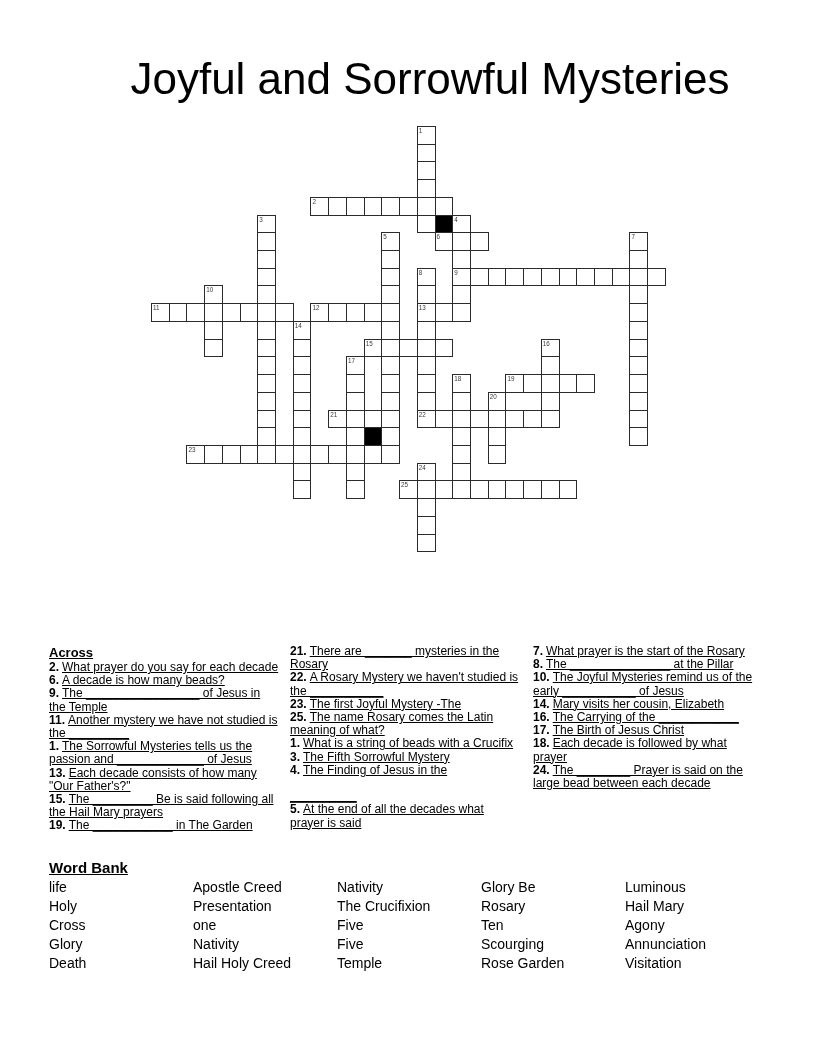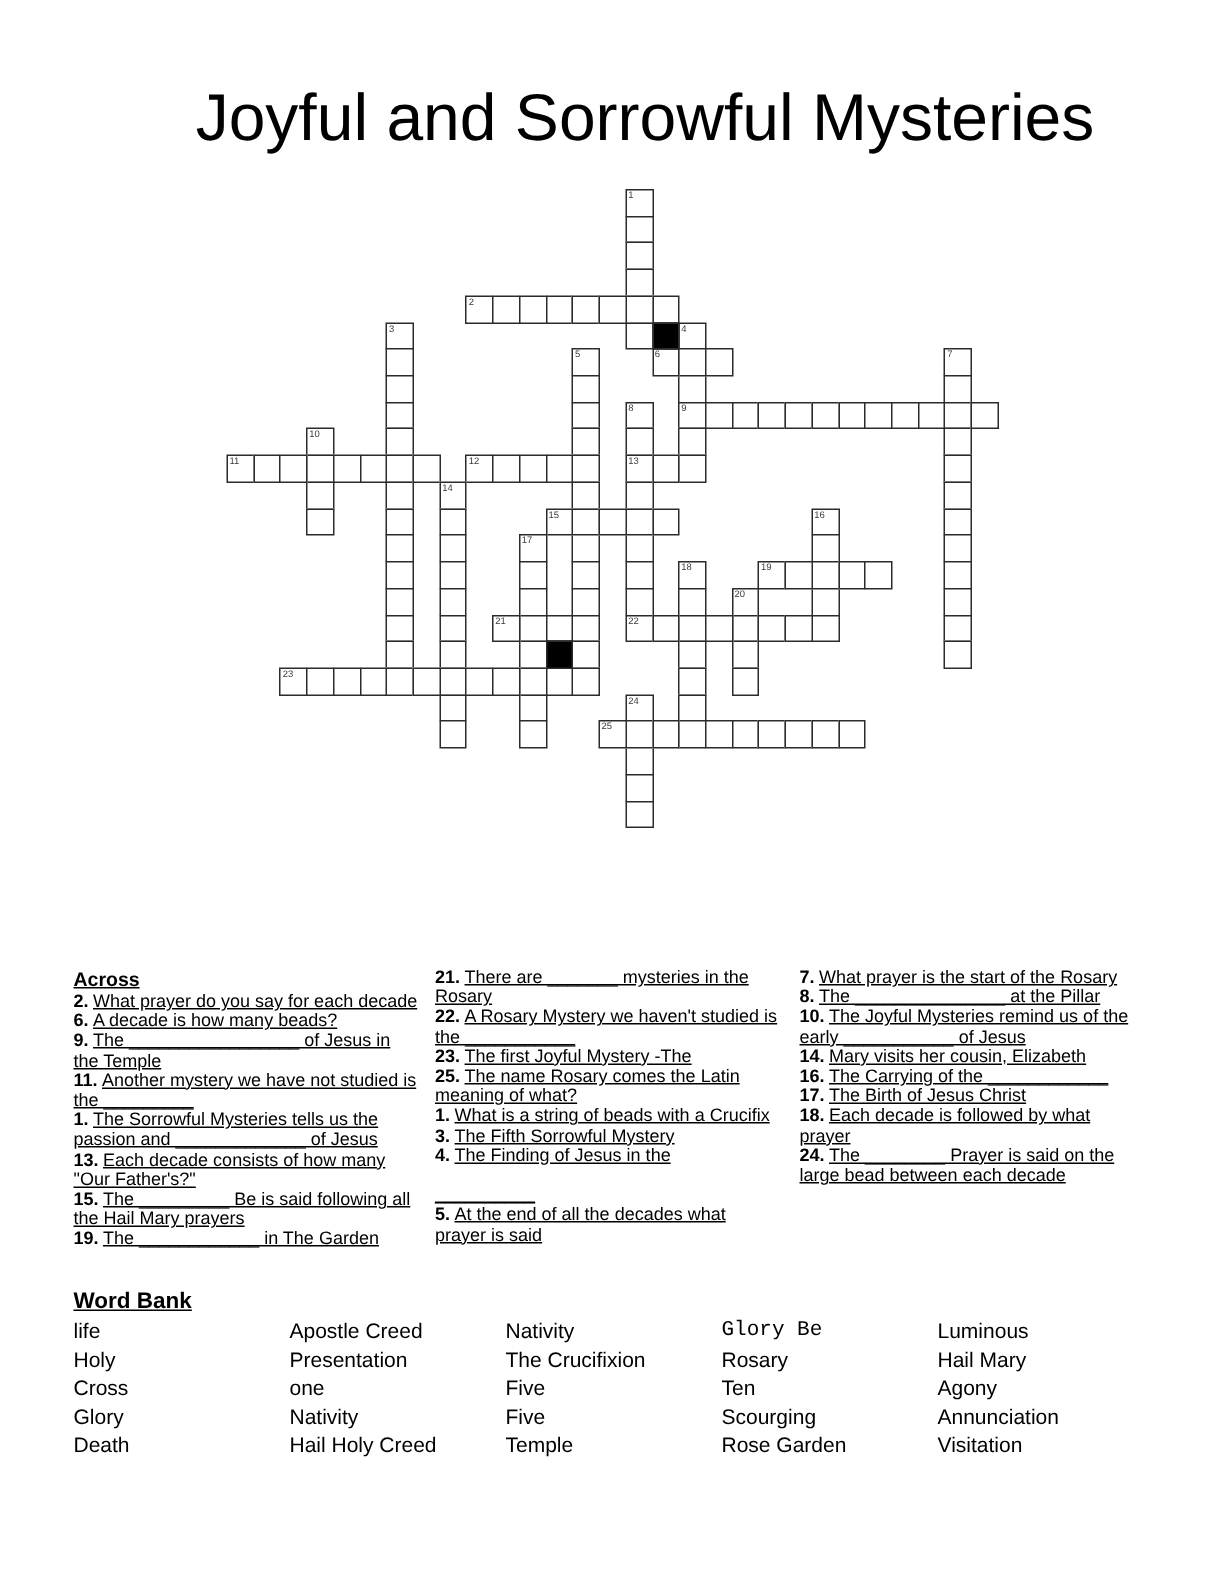--- a/index.html
+++ b/index.html
@@ -351,21 +351,21 @@
       <div class="wb-item" style="grid-area: 1 / 2;">Apostle Creed</div>
       <div class="wb-item" style="grid-area: 2 / 2;">Presentation</div>
       <div class="wb-item" style="grid-area: 3 / 2;">one</div>
       <div class="wb-item" style="grid-area: 4 / 2;">Nativity</div>
       <div class="wb-item" style="grid-area: 5 / 2;">Hail Holy Creed</div>
       <div class="wb-item" style="grid-area: 1 / 3;">Nativity</div>
       <div class="wb-item" style="grid-area: 2 / 3;">The Crucifixion</div>
       <div class="wb-item" style="grid-area: 3 / 3;">Five</div>
       <div class="wb-item" style="grid-area: 4 / 3;">Five</div>
       <div class="wb-item" style="grid-area: 5 / 3;">Temple</div>
-      <div class="wb-item" style="grid-area: 1 / 4; font-family: Liberation Mono, monospace;">Glory Be</div>
+      <div class="wb-item" style="grid-area: 1 / 4;">Glory Be</div>
       <div class="wb-item" style="grid-area: 2 / 4;">Rosary</div>
       <div class="wb-item" style="grid-area: 3 / 4;">Ten</div>
       <div class="wb-item" style="grid-area: 4 / 4;">Scourging</div>
       <div class="wb-item" style="grid-area: 5 / 4;">Rose Garden</div>
       <div class="wb-item" style="grid-area: 1 / 5;">Luminous</div>
       <div class="wb-item" style="grid-area: 2 / 5;">Hail Mary</div>
       <div class="wb-item" style="grid-area: 3 / 5;">Agony</div>
       <div class="wb-item" style="grid-area: 4 / 5;">Annunciation</div>
       <div class="wb-item" style="grid-area: 5 / 5;">Visitation</div>
     </div>

